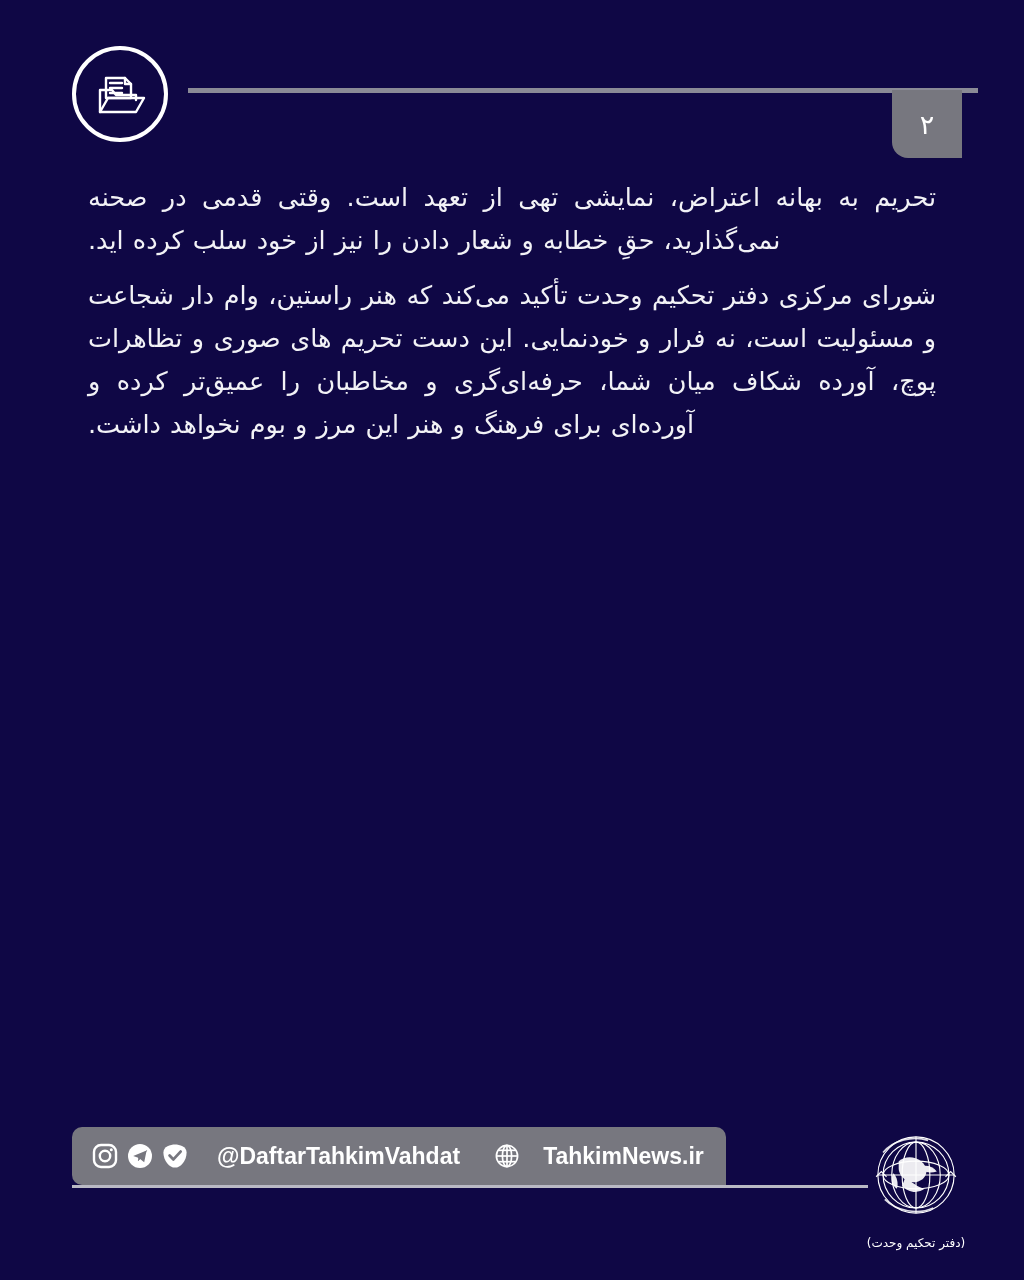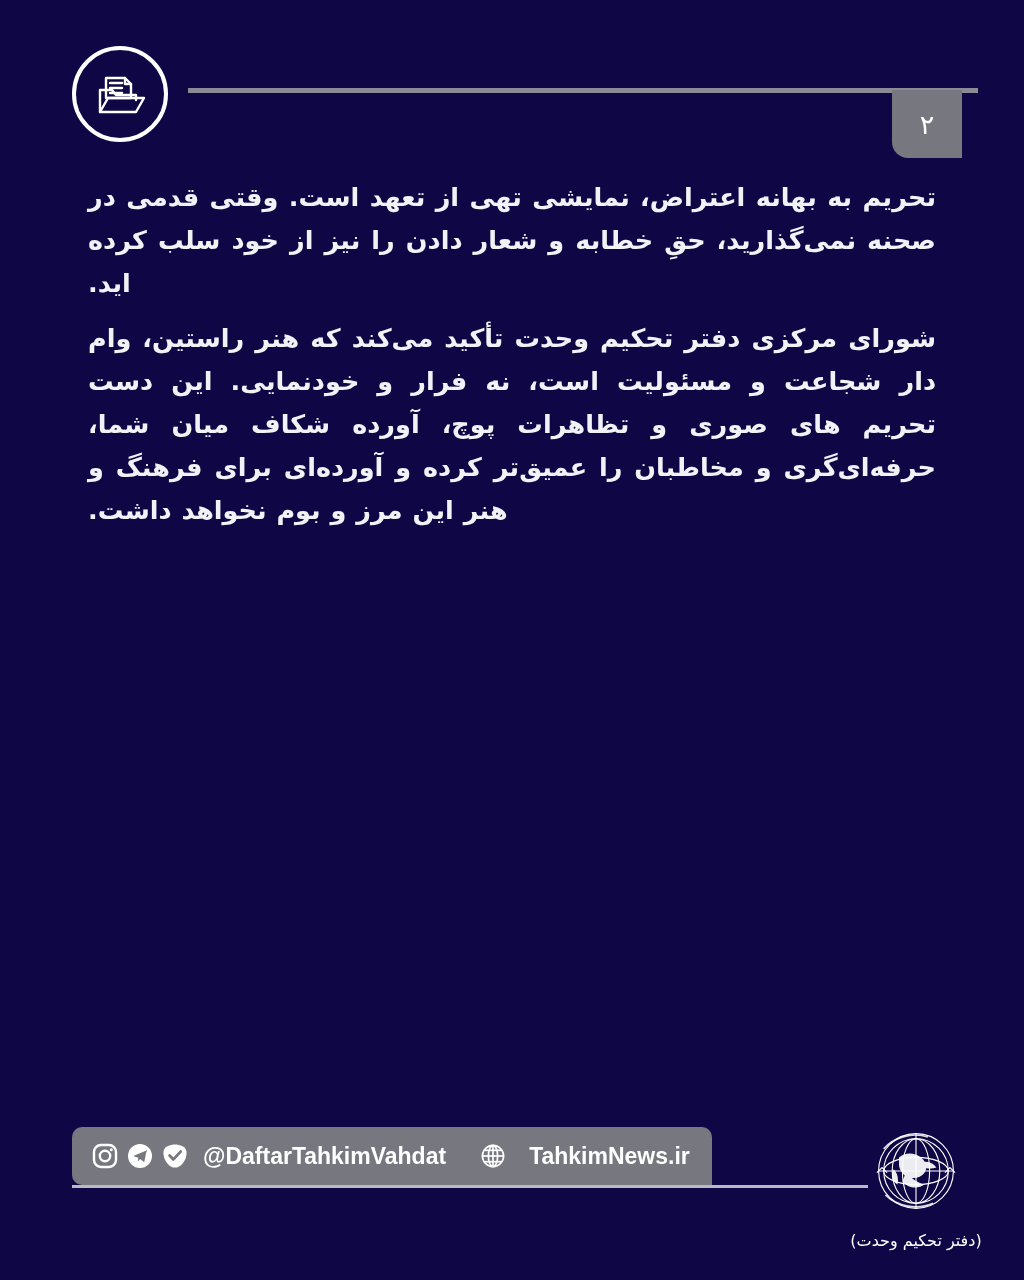--- a/index.html
+++ b/index.html
@@ -52,21 +52,20 @@
   }
 
   
   .content {
     position:absolute;
     left:88px; top:176px;
     width:848px;
     direction:rtl;
     text-align:justify;
     text-align-last:left;
-    font-weight:bold;
   }
   .para {
     color:#f2f2f6;
     font-size:25.5px;
     line-height:43px;
     font-family:"DejaVu Sans", sans-serif;
     margin-bottom:12px;
     letter-spacing:0px;
     word-spacing:1px;
   }
@@ -96,21 +95,21 @@
   .footer-bar .ic {
     width:26px; height:26px;
     display:flex; align-items:center; justify-content:center;
     flex:0 0 auto;
   }
   .footer-bar .handle {
     color:#ffffff;
     font-size:23px;
     font-weight:bold;
     font-family:"Liberation Sans", sans-serif;
-    margin-left:6px;
+    margin-left:20px;
     white-space:nowrap;
   }
   .footer-bar .gap { width:16px; flex:0 0 auto; }
   .footer-bar .site {
     color:#ffffff;
     font-size:23px;
     font-weight:bold;
     font-family:"Liberation Sans", sans-serif;
     margin-left:14px;
     white-space:nowrap;
@@ -121,21 +120,21 @@
     position:absolute;
     right:48px; bottom:30px;
     width:120px; height:130px;
     display:flex; flex-direction:column;
     align-items:center; justify-content:flex-end;
     z-index:2;
   }
   .logo-mark { width:104px; height:104px; }
   .logo-caption {
     color:#ffffff;
-    font-size:16px;
+    font-size:12px;
     margin-top:9px;
     font-family:"DejaVu Sans", sans-serif;
     white-space:nowrap;
     direction:rtl;
   }
 </style>
 </head>
 <body>
 
 <div class="page">

